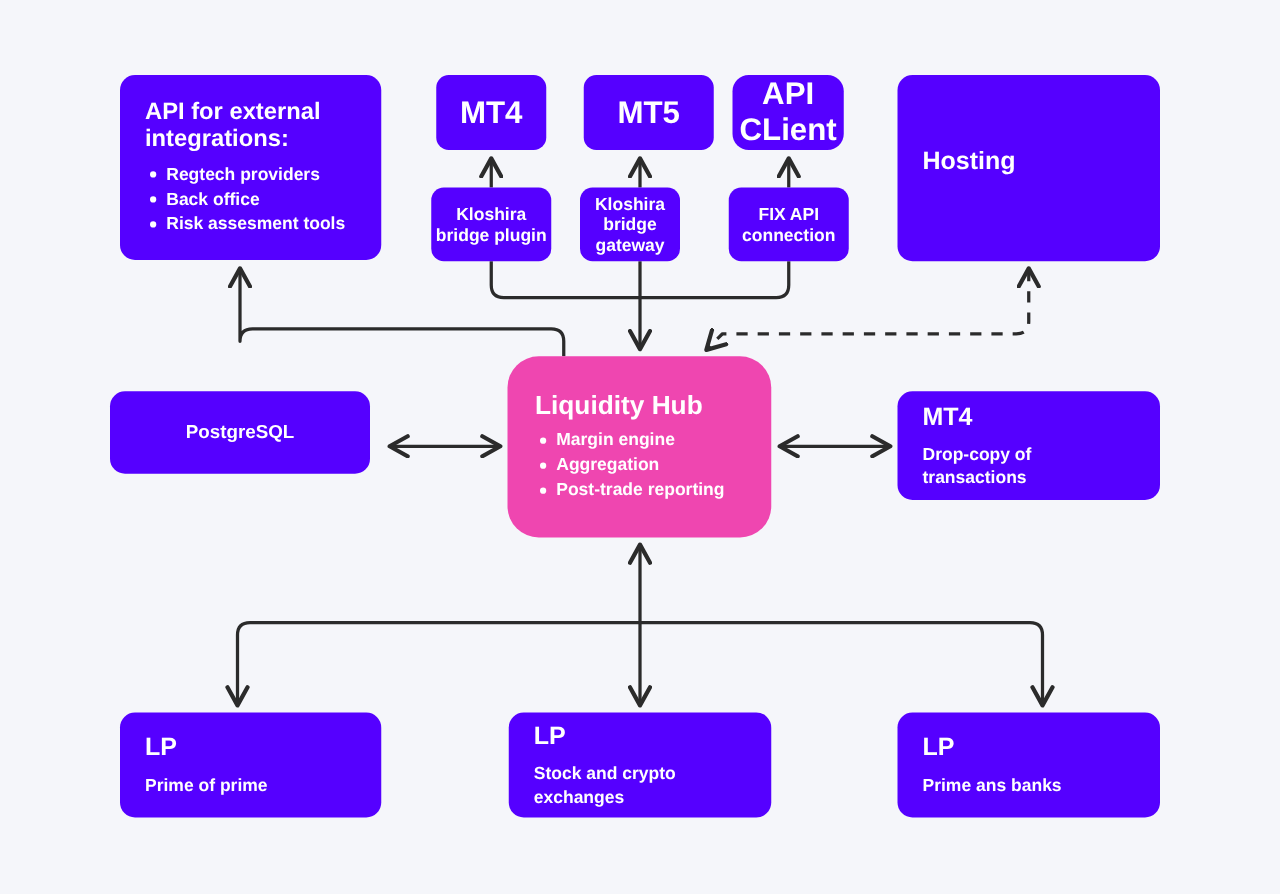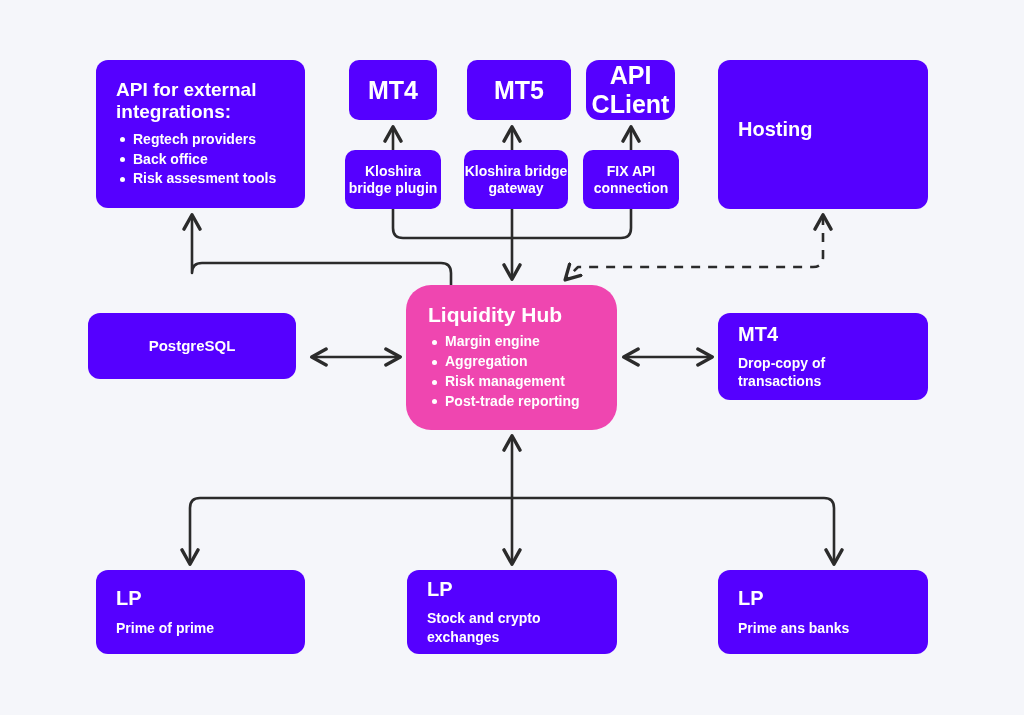--- a/index.html
+++ b/index.html
@@ -76,21 +76,21 @@
   #node-api-external { left: 96px;  top: 60px;  width: 209px; height: 148px; padding: 0 20px; }
   #node-api-external .node-title { font-size: 19px; margin-bottom: 7px; }
   #node-api-external ul li { font-size: 14px; }
 
   #node-mt4-top   { left: 349px; top: 60px; width: 88px;  height: 60px; font-size: 25px; }
   #node-mt5-top   { left: 467px; top: 60px; width: 104px;  height: 60px; font-size: 25px; }
   #node-api-client{ left: 586px; top: 60px; width: 89px;  height: 60px; font-size: 25px; border-radius: 13px; }
   .node.small .node-title { font-size: inherit; }
 
   #node-bridge-plugin  { left: 345px; top: 150px; width: 96px;  height: 59px; font-size: 14px; }
-  #node-bridge-gateway { left: 464px; top: 150px; width: 104px;  height: 59px; font-size: 14px; }
+  #node-bridge-gateway { left: 464px; top: 150px; width: 80px;  height: 59px; font-size: 14px; }
   #node-fix-api        { left: 583px; top: 150px; width: 96px;  height: 59px; font-size: 14px; }
 
   #node-hosting { left: 718px; top: 60px; width: 210px; height: 149px; padding: 0 20px; }
   #node-hosting .node-title { font-size: 20px; margin-bottom: 9px; }
   #node-hosting .node-sub { font-size: 14px; }
 
   #node-postgresql { left: 88px; top: 313px; width: 208px; height: 66px; align-items: center; text-align: center; }
   #node-postgresql .node-title { font-size: 15px; }
 
   #node-hub { left: 406px; top: 285px; width: 211px; height: 145px; padding: 0 22px; }
@@ -189,21 +189,20 @@
 
 <div class="node" id="node-postgresql">
   <div class="node-title">PostgreSQL</div>
 </div>
 
 <div class="node hub" id="node-hub">
   <div class="node-title">Liquidity Hub</div>
   <ul>
     <li>Margin engine</li>
     <li>Aggregation</li>
-    <li>Risk management</li>
     <li>Post-trade reporting</li>
   </ul>
 </div>
 
 <div class="node" id="node-mt4-drop">
   <div class="node-title">MT4</div>
   <div class="node-sub">Drop-copy of transactions</div>
 </div>
 
 <div class="node" id="node-lp-1">

